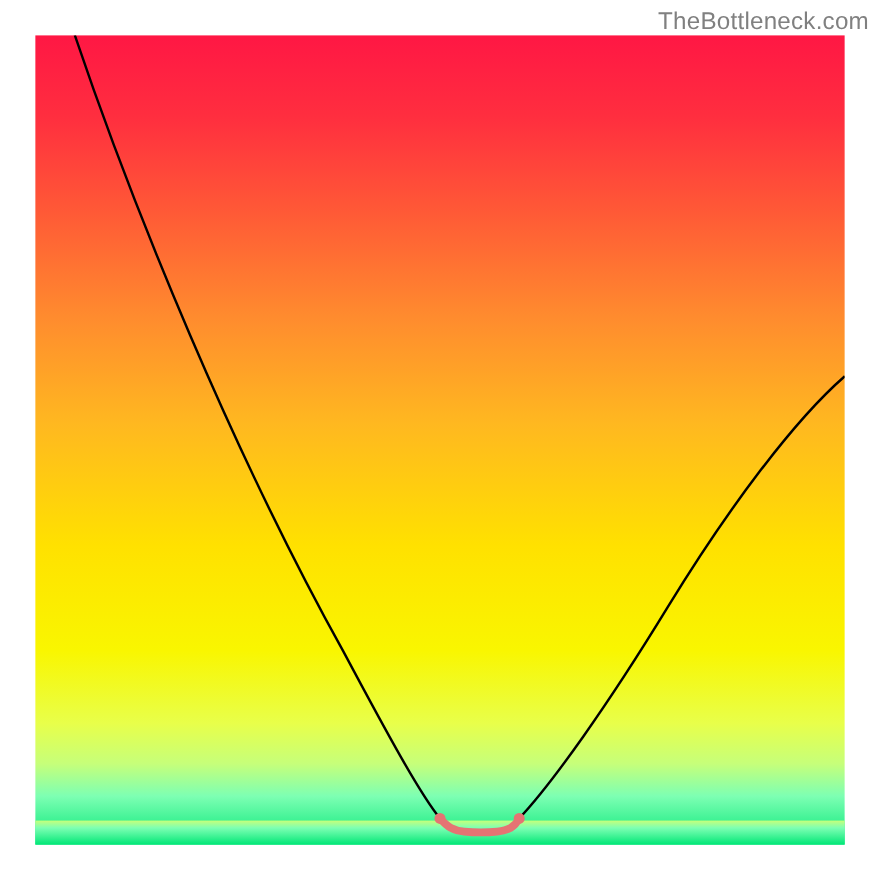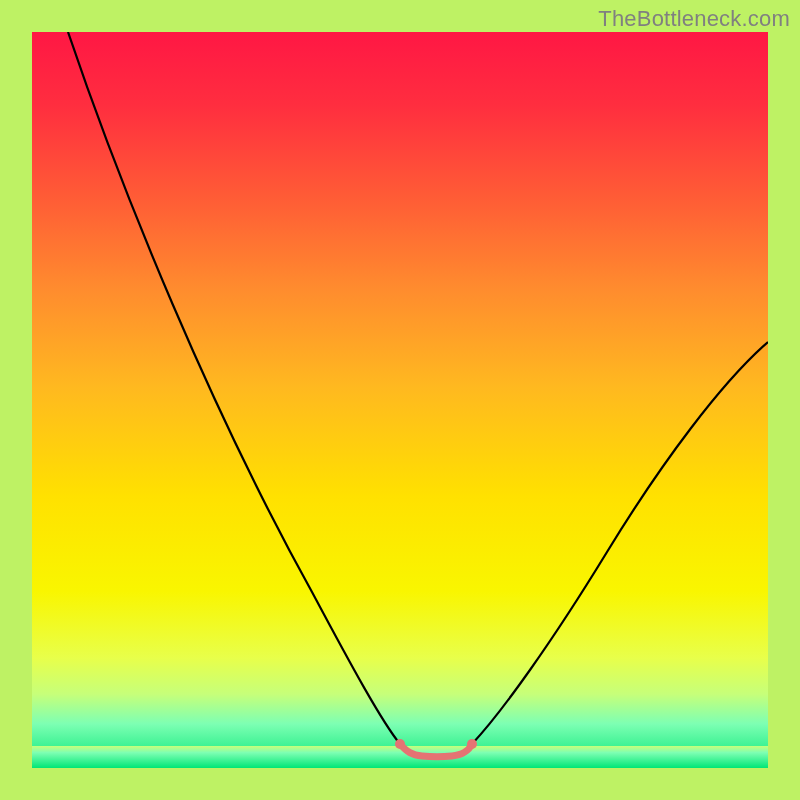--- a/index.html
+++ b/index.html
@@ -8,21 +8,21 @@
     width: 800px;
     height: 800px;
     background: #000;
     overflow: hidden;
     font-family: Arial, Helvetica, sans-serif;
   }
   .frame {
     position: relative;
     width: 800px;
     height: 800px;
-    background: #bef264;
+    background: #ffffff;
   }
   .plot-area {
     position: absolute;
     left: 32px;
     top: 32px;
     width: 736px;
     height: 736px;
     overflow: hidden;
   }
   .gradient {

